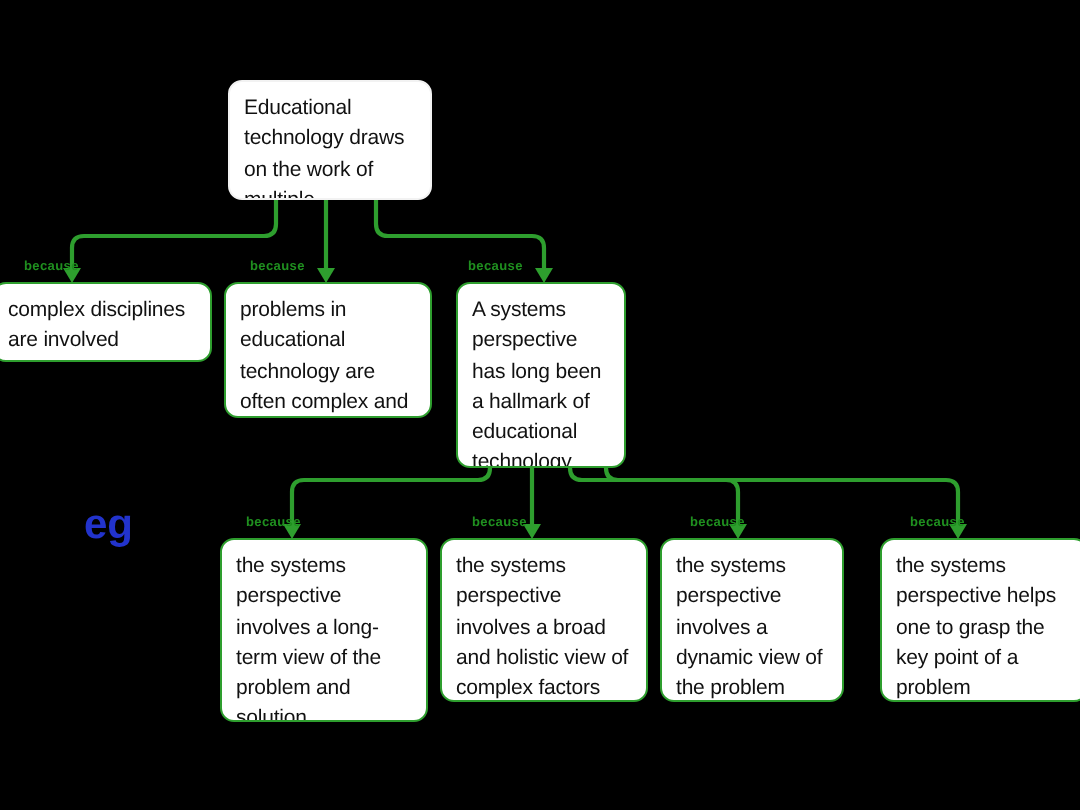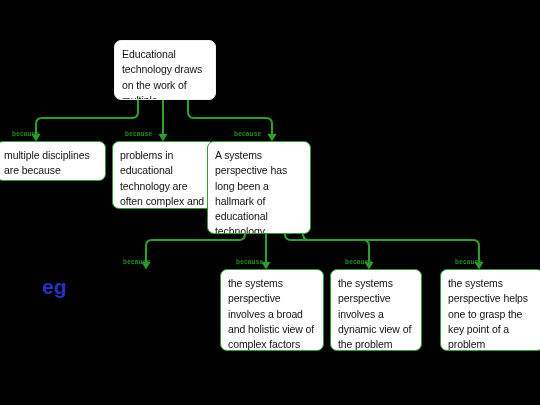--- a/index.html
+++ b/index.html
@@ -99,44 +99,47 @@
 
   <div class="node root" style="left:114px; top:40px; width:102px; height:60px;">
     <span>Educational technology draws on the work of multiple disciplines.</span>
   </div>
 
   <div class="edge-label" style="left:12px; top:130px;">because</div>
   <div class="edge-label" style="left:125px; top:130px;">because</div>
   <div class="edge-label" style="left:234px; top:130px;">because</div>
 
   <div class="node green" style="left:-4px; top:141px; width:110px; height:40px;">
-    <span>multiple disciplines are because</span>
+    <span>complex disciplines are involved</span>
   </div>
 
   <div class="node green" style="left:112px; top:141px; width:104px; height:68px;">
     <span>problems in educational technology are often complex and challenging</span>
   </div>
 
-  <div class="node green" style="left:207px; top:141px; width:104px; height:93px;">
+  <div class="node green" style="left:228px; top:141px; width:85px; height:93px;">
     <span>A systems perspective has long been a hallmark of educational technology</span>
   </div>
 
   <div class="edge-label" style="left:123px; top:258px;">because</div>
   <div class="edge-label" style="left:236px; top:258px;">because</div>
   <div class="edge-label" style="left:345px; top:258px;">because</div>
   <div class="edge-label" style="left:455px; top:258px;">because</div>
 
+  <div class="node green" style="left:110px; top:269px; width:104px; height:92px;">
+    <span>the systems perspective involves a long-term view of the problem and solution</span>
+  </div>
 
   <div class="node green" style="left:220px; top:269px; width:104px; height:82px;">
     <span>the systems perspective involves a broad and holistic view of complex factors</span>
   </div>
 
   <div class="node green" style="left:330px; top:269px; width:92px; height:82px;">
     <span>the systems perspective involves a dynamic view of the problem space</span>
   </div>
 
   <div class="node green" style="left:440px; top:269px; width:104px; height:82px;">
     <span>the systems perspective helps one to grasp the key point of a problem</span>
   </div>
 
-  <div class="annot" style="left:42px; top:275px;">eg</div>
+  <div class="annot" style="left:42px; top:251px;">eg</div>
 
 </div>
 
 </body></html>

